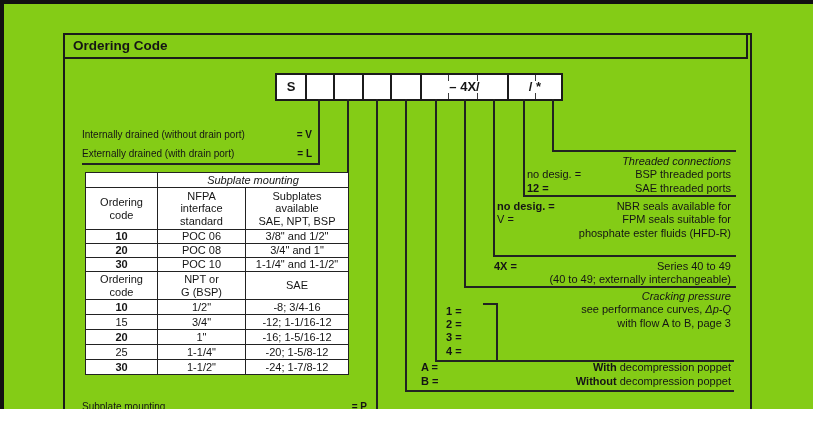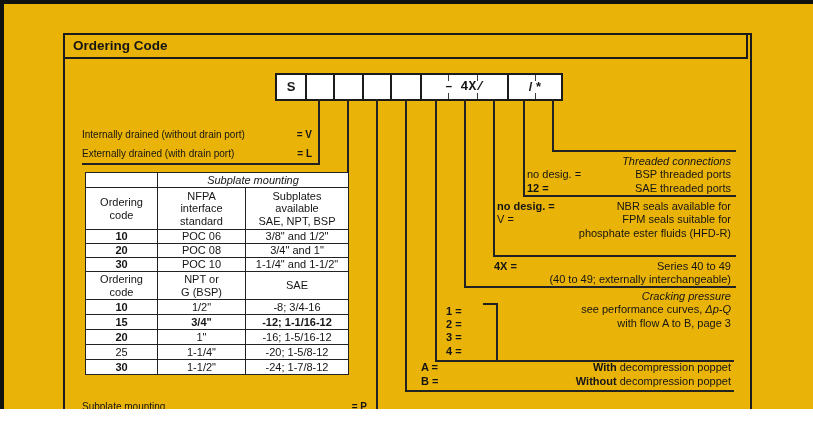--- a/index.html
+++ b/index.html
@@ -1,16 +1,16 @@
 <!DOCTYPE html>
 <html><head>
 <meta charset="utf-8">
 <style>
   html,body{margin:0;padding:0;}
-  .stage{position:relative;width:813px;height:409px;background:#eab308;overflow:hidden;
+  .stage{position:relative;width:813px;height:409px;background:#84cc16;overflow:hidden;
          font-family:"Liberation Sans",sans-serif;color:#151515;}
   .abs{position:absolute;}
   .edge{position:absolute;background:#111;}
   .frame{position:absolute;left:63px;top:33px;width:685px;height:418px;border:2px solid #1b1b1b;background:transparent;}
   .titlebar{position:absolute;left:63px;top:33px;width:685px;height:26px;border:2px solid #1b1b1b;box-sizing:border-box;}
   .title{position:absolute;left:8px;top:3px;font-size:13.5px;font-weight:bold;}
   .vline{position:absolute;width:2px;background:#222;}
   .hline{position:absolute;height:2px;background:#222;}
   .tick{position:absolute;width:1px;height:6px;background:#3a3a3a;}
   .codebox{position:absolute;top:73px;height:28px;border:2px solid #1b1b1b;box-sizing:border-box;
@@ -39,21 +39,21 @@
   <div class="frame"></div>
   <div class="titlebar">
     <div class="title">Ordering Code</div>
   </div>
 
   <div class="codebox" style="left:275px;width:32px;">S</div>
   <div class="codebox" style="left:305px;width:30px;"></div>
   <div class="codebox" style="left:333px;width:31px;"></div>
   <div class="codebox" style="left:362px;width:30px;"></div>
   <div class="codebox" style="left:390px;width:32px;"></div>
-  <div class="codebox" style="left:420px;width:89px;font-family:Liberation Mono, monospace;">– 4X/</div>
+  <div class="codebox" style="left:420px;width:89px;">– 4X/</div>
   <div class="codebox" style="left:507px;width:56px;">/ *</div>
 
   <div class="tick" style="left:448px;top:75px;"></div>
   <div class="tick" style="left:448px;top:93px;"></div>
   <div class="tick" style="left:477px;top:75px;"></div>
   <div class="tick" style="left:477px;top:93px;"></div>
   <div class="tick" style="left:535px;top:75px;"></div>
   <div class="tick" style="left:535px;top:93px;"></div>
 
   <div class="vline" style="left:318px;top:99px;height:66px;"></div>
@@ -127,21 +127,21 @@
 code</td>
       <td>NPT or
 G (BSP)</td>
       <td>SAE</td>
     </tr>
     <tr style="height:15px;">
       <td class="b">10</td>
       <td>1/2"</td>
       <td>-8; 3/4-16</td>
     </tr>
-    <tr style="height:15px;font-weight:bold;">
+    <tr style="height:15px;">
       <td>15</td>
       <td>3/4"</td>
       <td>-12; 1-1/16-12</td>
     </tr>
     <tr style="height:15px;">
       <td class="b">20</td>
       <td>1"</td>
       <td>-16; 1-5/16-12</td>
     </tr>
     <tr style="height:15px;">

